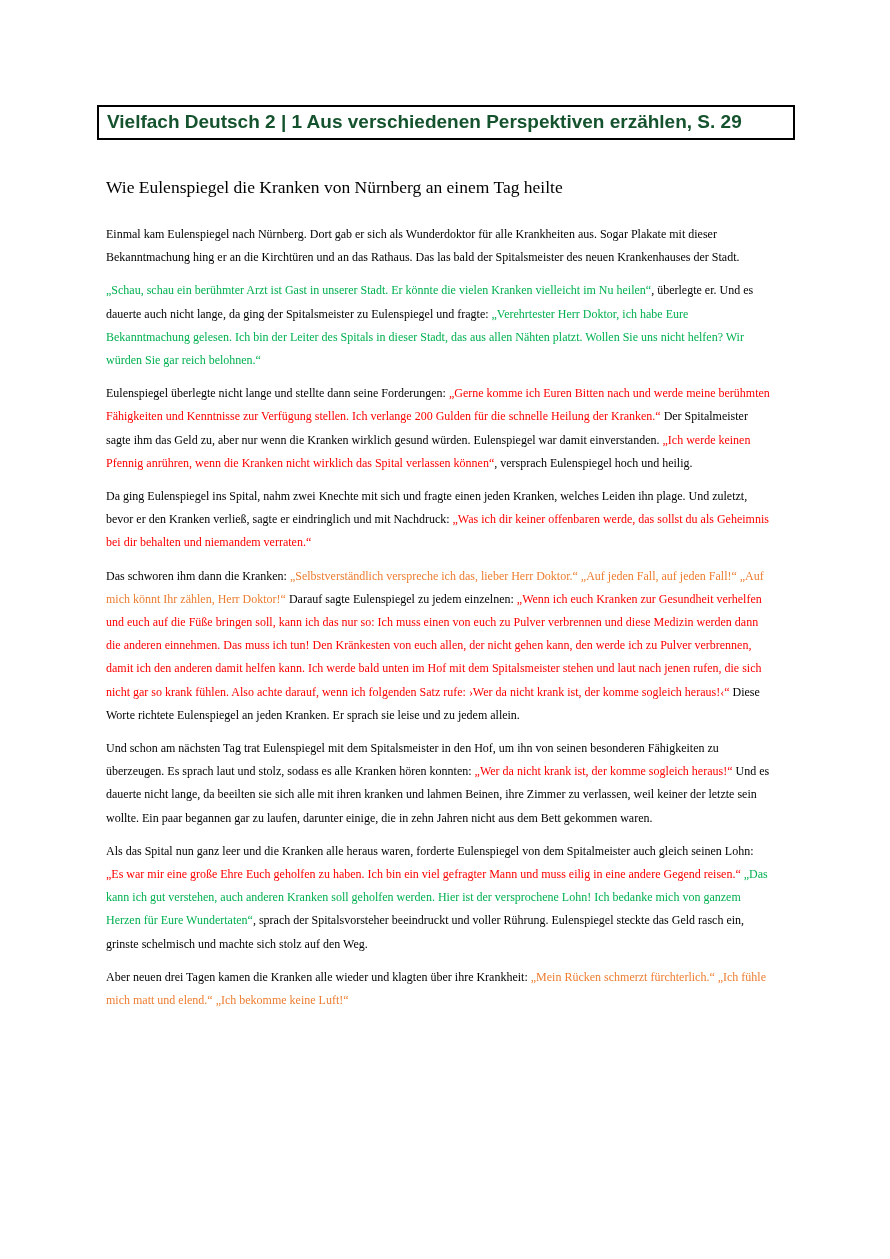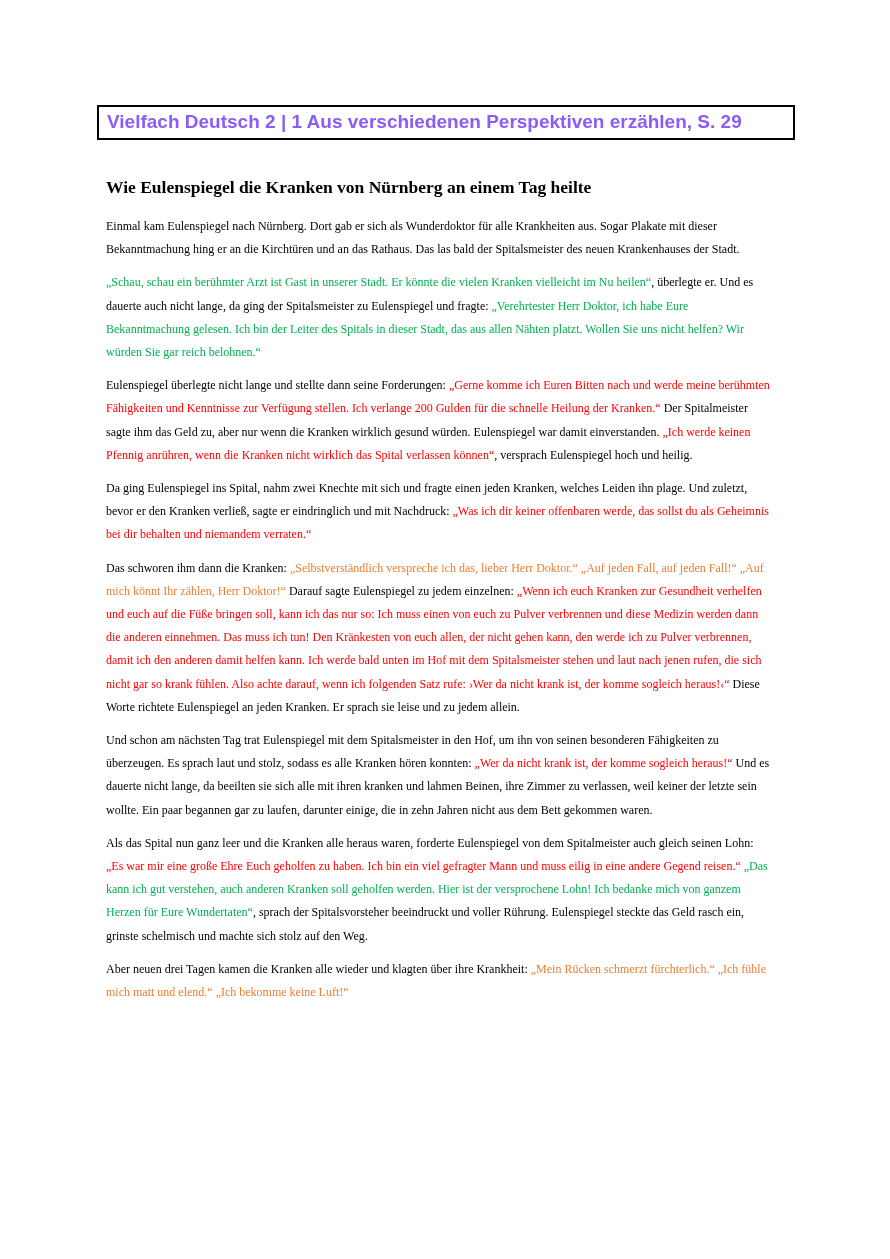--- a/index.html
+++ b/index.html
@@ -20,34 +20,34 @@
     position: absolute;
     left: 97px;
     top: 105px;
     width: 678px;
     border: 2px solid #000000;
     padding: 3px 8px 4px 8px;
     font-family: "Liberation Sans", sans-serif;
     font-weight: bold;
     font-size: 19px;
     line-height: 24px;
-    color: #8b5cf6;
+    color: #14532d;
     background: #ffffff;
   }
   .content {
     position: absolute;
     left: 106px;
     top: 176px;
     width: 681px;
   }
   .story-title {
     font-family: "Liberation Serif", serif;
     font-size: 17.5px;
-    font-weight: bold;
-    margin: 0 0 16px 0;
+    font-weight: normal;
+    margin: 0 0 24px 0;
     line-height: 23px;
   }
   .story-body p {
     margin: 0 16px 10px 0;
     font-size: 12px;
     line-height: 23.2px;
     text-align: left;
   }
   .run-black  { color: #000000; }
   .run-green  { color: #00B050; }

